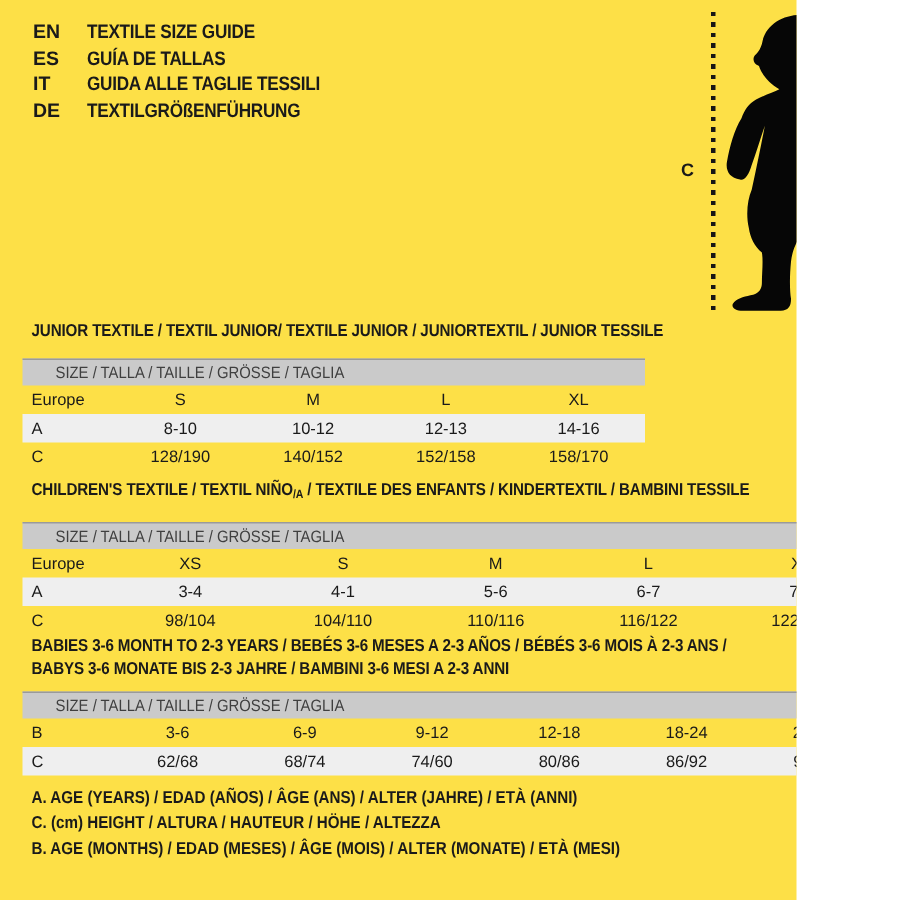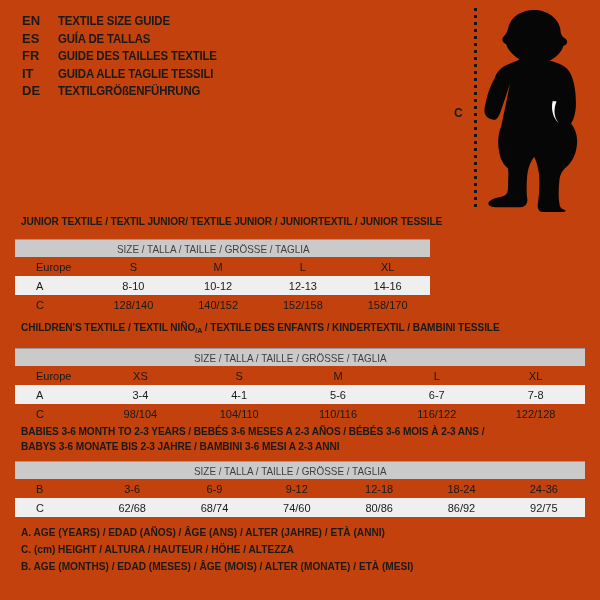--- a/index.html
+++ b/index.html
@@ -1,18 +1,18 @@
 <!DOCTYPE html>
 <html><head>
 <meta charset="utf-8">
 <style>
   html,body { margin:0; padding:0; }
   body { font-family: "Liberation Sans", sans-serif; background:#fff; }
   #page {
-    position:relative; width:600px; height:600px; background:#c2410c;
+    position:relative; width:531px; height:600px; background:#fde047;
     overflow:hidden; color:#1a1a1a;
   }
   .condensed { display:inline-block; transform:scaleX(0.88); transform-origin:0 50%; white-space:nowrap; }
 
   
   #lang-block { position:absolute; left:22px; top:12px; }
   .lang-row { height:17.6px; line-height:17.6px; font-weight:bold; font-size:13px; }
   .lang-code { display:inline-block; width:36px; vertical-align:top; }
   .lang-label { letter-spacing:-0.2px; }
 
@@ -29,46 +29,43 @@
     position:absolute; left:21px; font-weight:bold; font-size:11.5px;
     transform:scaleX(0.88); transform-origin:0 0; white-space:nowrap; letter-spacing:-0.1px;
   }
   .tbl-title .sub { font-size:8px; vertical-align:-2px; }
   .title-line { line-height:14.5px; }
 
   
   .size-table { position:absolute; left:15px; font-size:11px; }
   .st-header {
     height:17px; background:#cacaca; border-top:1px solid #9a9a9a;
-    display:flex; align-items:center; padding-left:2px; color:#3f3f3f;justify-content:center;
+    display:flex; align-items:center; padding-left:22px; color:#3f3f3f;
   }
   .st-header .condensed { transform:scaleX(0.9); }
   .st-row { display:flex; align-items:center; height:19px; }
   .st-row.striped { background:#efefef; }
-  .st-label { width:55px; padding-left:6px; flex:0 0 auto;margin-left:15px; }
+  .st-label { width:55px; padding-left:6px; flex:0 0 auto; }
   .st-cell { flex:1 1 0; text-align:center; }
 
   
   #notes { position:absolute; left:21px; top:524px; font-weight:bold; font-size:11.5px; }
   .note-line { height:17px; line-height:17px; }
 </style>
 </head>
 <body>
 
 <div id="page">
 
   <div id="lang-block">
     <div class="lang-row">
       <span class="lang-code">EN</span><span class="lang-label condensed">TEXTILE SIZE GUIDE</span>
     </div>
     <div class="lang-row">
       <span class="lang-code">ES</span><span class="lang-label condensed">GUÍA DE TALLAS</span>
-    </div>
-    <div class="lang-row">
-      <span class="lang-code">FR</span><span class="lang-label condensed">GUIDE DES TAILLES TEXTILE</span>
     </div>
     <div class="lang-row">
       <span class="lang-code">IT</span><span class="lang-label condensed">GUIDA ALLE TAGLIE TESSILI</span>
     </div>
     <div class="lang-row">
       <span class="lang-code">DE</span><span class="lang-label condensed">TEXTILGRÖßENFÜHRUNG</span>
     </div>
   </div>
 
   <div id="height-line"></div>
@@ -131,21 +128,21 @@
     </div>
     <div class="st-row striped">
       <span class="st-label">A</span>
       <span class="st-cell">8-10</span>
       <span class="st-cell">10-12</span>
       <span class="st-cell">12-13</span>
       <span class="st-cell">14-16</span>
     </div>
     <div class="st-row">
       <span class="st-label">C</span>
-      <span class="st-cell">128/140</span>
+      <span class="st-cell">128/190</span>
       <span class="st-cell">140/152</span>
       <span class="st-cell">152/158</span>
       <span class="st-cell">158/170</span>
     </div>
   </div>
 
   <div class="tbl-title" style="top:321px;">
     <span>CHILDREN'S TEXTILE / TEXTIL NIÑO</span><span class="sub">/A</span><span> / TEXTILE DES ENFANTS / KINDERTEXTIL / BAMBINI TESSILE</span>
   </div>
   <div class="size-table" style="top:348px; width:570px;">

